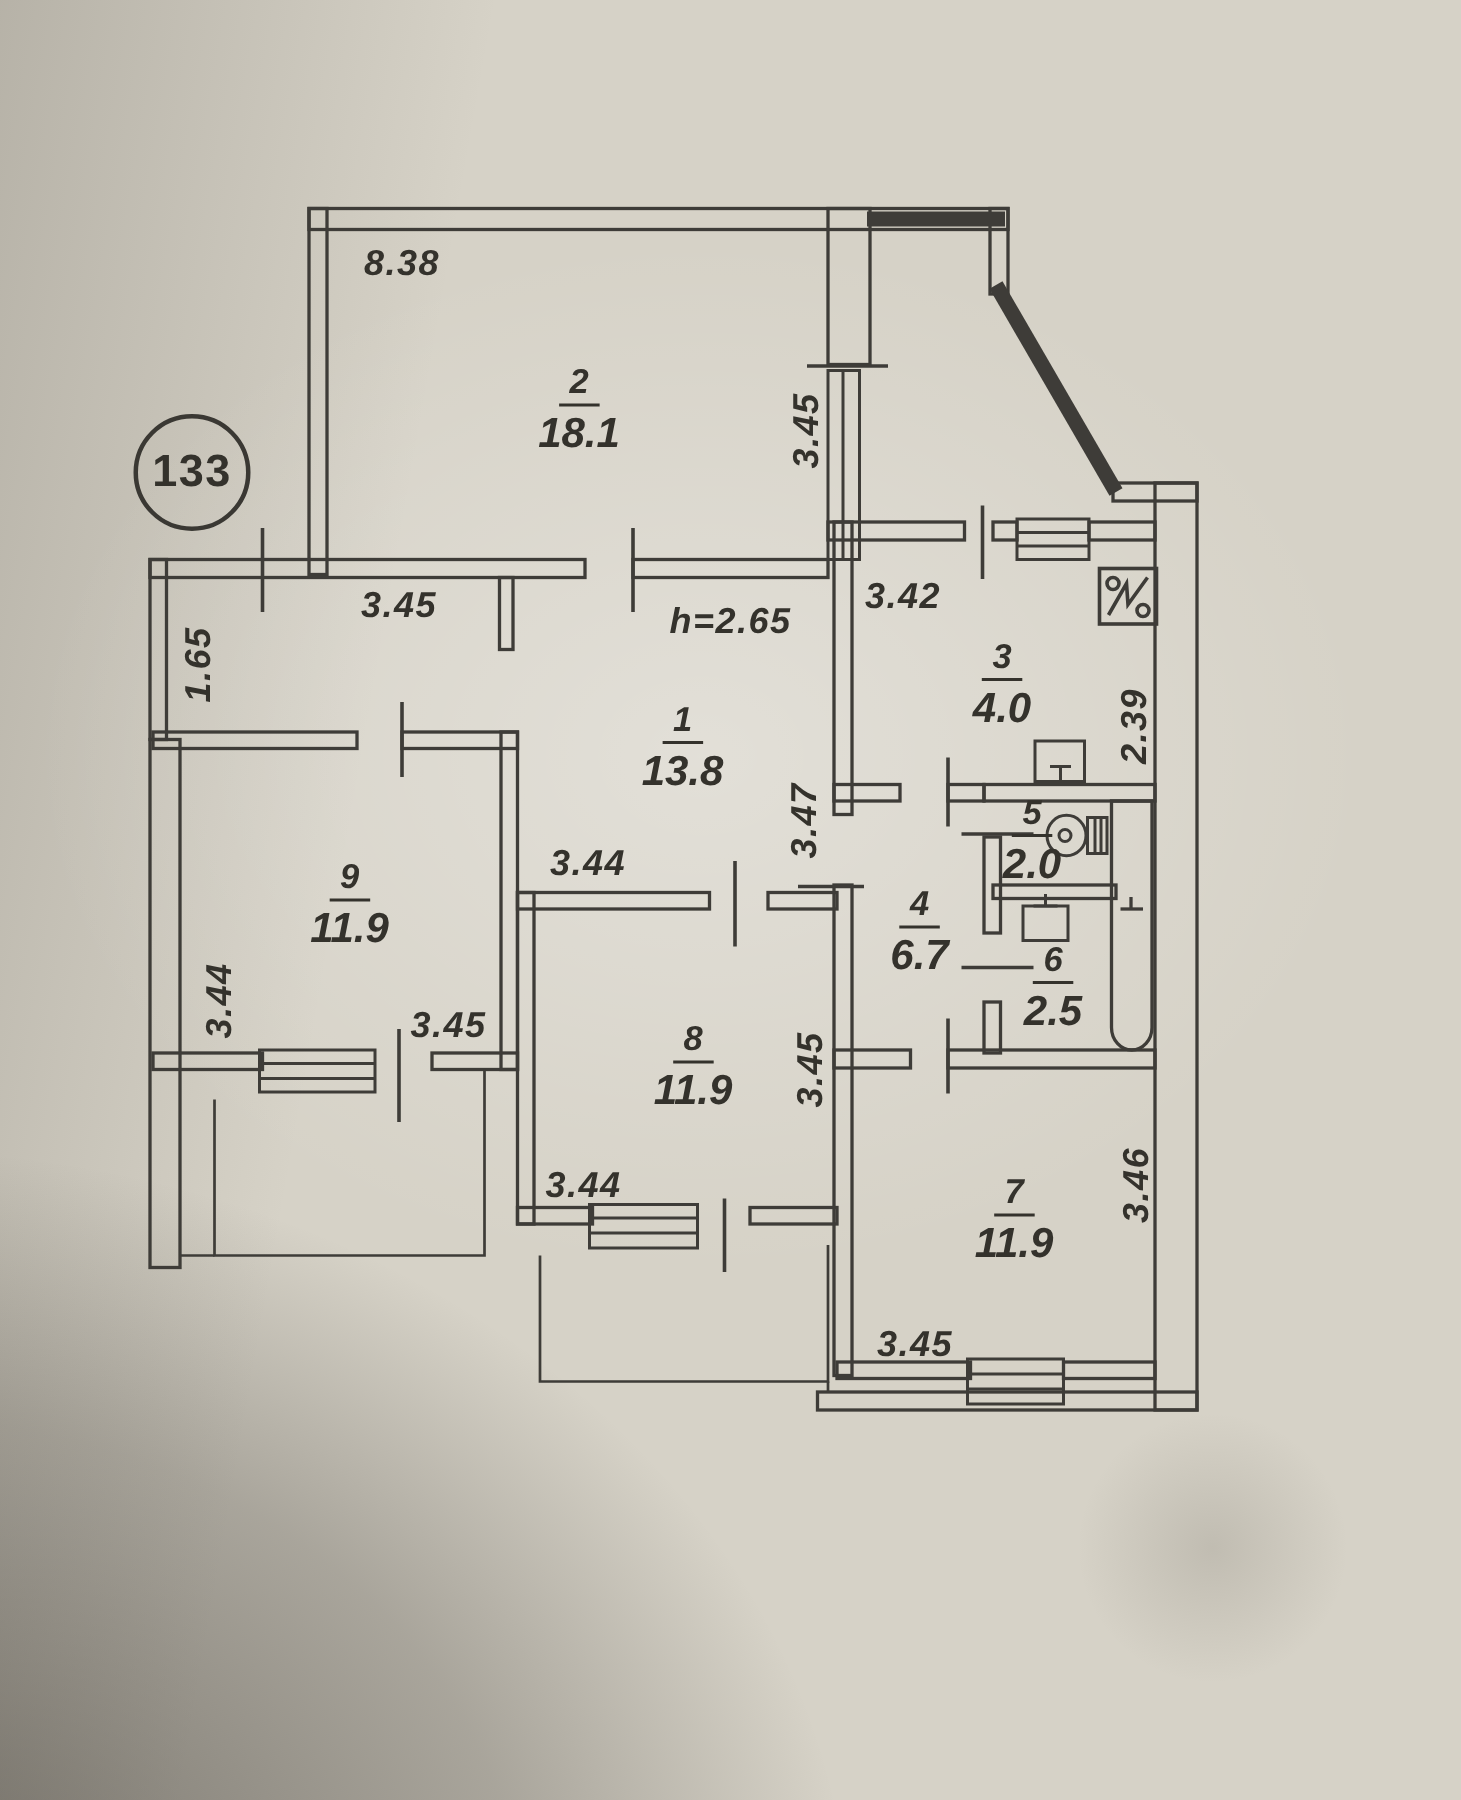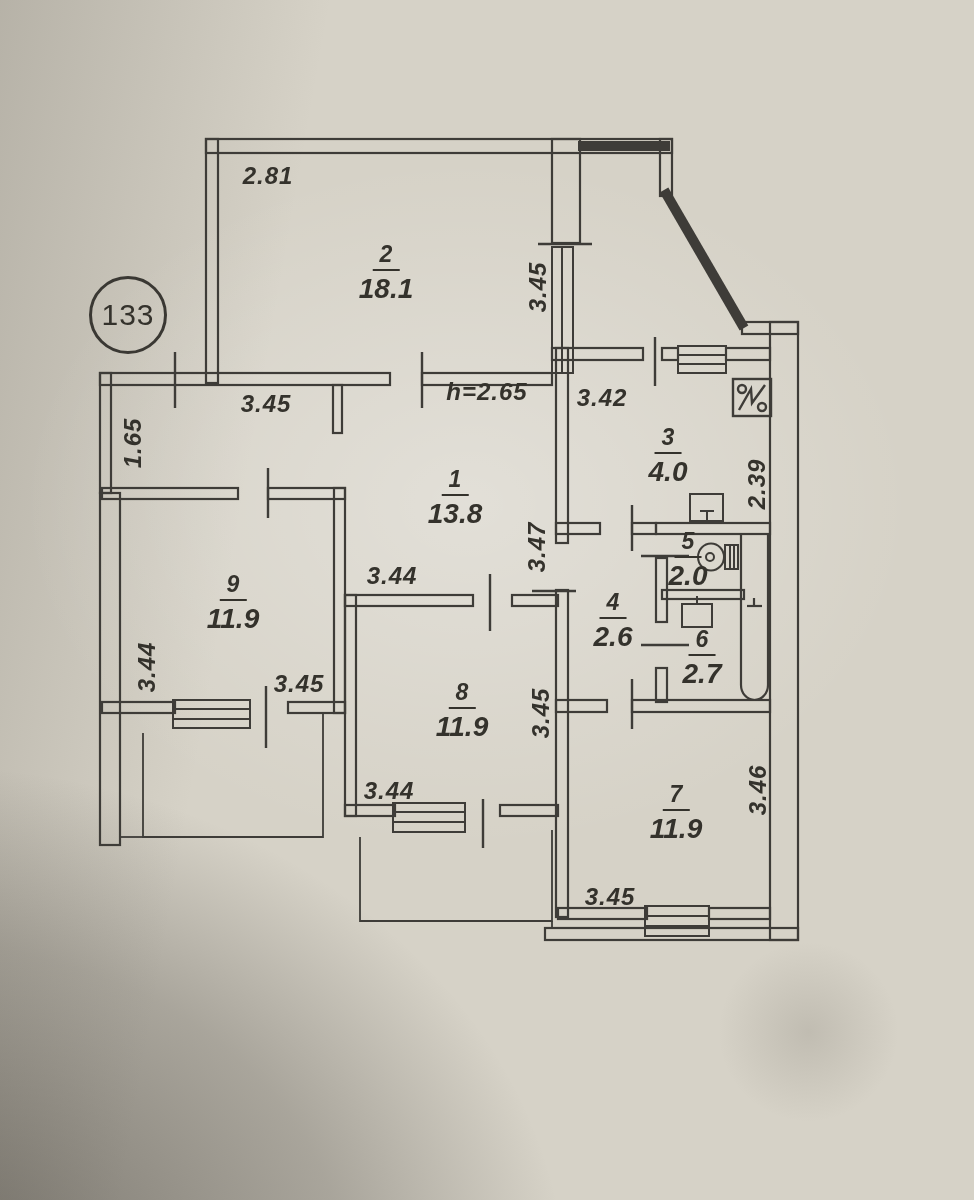--- a/index.html
+++ b/index.html
@@ -14,21 +14,21 @@
   svg{position:absolute;left:0;top:0;}
   .lbl{position:absolute;transform:translate(-50%,-50%);color:#34322c;font-style:italic;font-weight:bold;
        white-space:nowrap;text-align:center;line-height:1;}
   .dim{font-size:24px;letter-spacing:1px;}
   .v{transform:translate(-50%,-50%) rotate(-90deg);}
   .room .num{display:inline-block;font-size:23px;padding:0 7px 3px 7px;border-bottom:2.5px solid #34322c;margin-bottom:4px;}
   .room .area{font-size:28px;}
   #apt-badge{position:absolute;left:128px;top:315px;transform:translate(-50%,-50%);
     width:72px;height:72px;border:3px solid #3a3833;border-radius:50%;
     display:flex;align-items:center;justify-content:center;
-    font-size:30px;font-weight:normal;color:#34322c;letter-spacing:1px;}
+    font-size:30px;font-weight:bold;color:#34322c;letter-spacing:1px;}
   #watermark{position:absolute;left:490px;top:608px;transform:translate(-50%,-50%);
     text-align:center;pointer-events:none;}
   #watermark .brand{font-size:80px;font-weight:bold;letter-spacing:10px;color:rgba(255,255,255,0.52);line-height:1;}
   #watermark .tagline{font-size:37px;font-weight:300;letter-spacing:3px;color:rgba(255,255,255,0.46);line-height:1;margin-top:8px;}
 </style>
 </head>
 <body>
 
 <div id="photo">
 
@@ -170,41 +170,41 @@
     <span class="num">1</span><br>
     <span class="area">13.8</span></div>
   <div class="lbl room" style="left:386px;top:273px">
     <span class="num">2</span><br>
     <span class="area">18.1</span></div>
   <div class="lbl room" style="left:668px;top:456px">
     <span class="num">3</span><br>
     <span class="area">4.0</span></div>
   <div class="lbl room" style="left:613px;top:621px">
     <span class="num">4</span><br>
-    <span class="area">2.6</span></div>
+    <span class="area">6.7</span></div>
   <div class="lbl room" style="left:688px;top:560px">
     <span class="num">5</span><br>
     <span class="area">2.0</span></div>
   <div class="lbl room" style="left:702px;top:658px">
     <span class="num">6</span><br>
-    <span class="area">2.7</span></div>
+    <span class="area">2.5</span></div>
   <div class="lbl room" style="left:676px;top:813px">
     <span class="num">7</span><br>
     <span class="area">11.9</span></div>
   <div class="lbl room" style="left:462px;top:711px">
     <span class="num">8</span><br>
     <span class="area">11.9</span></div>
   <div class="lbl room" style="left:233px;top:603px">
     <span class="num">9</span><br>
     <span class="area">11.9</span></div>
 
-  <div class="lbl dim" style="left:268px;top:176px">2.81</div>
+  <div class="lbl dim" style="left:268px;top:176px">8.38</div>
   <div class="lbl dim v" style="left:538px;top:287px">3.45</div>
   <div class="lbl dim" style="left:266px;top:404px">3.45</div>
-  <div class="lbl dim" style="left:487px;top:392px">h=2.65</div>
+  <div class="lbl dim" style="left:487px;top:415px">h=2.65</div>
   <div class="lbl dim v" style="left:133px;top:443px">1.65</div>
   <div class="lbl dim" style="left:602px;top:398px">3.42</div>
   <div class="lbl dim v" style="left:757px;top:484px">2.39</div>
   <div class="lbl dim" style="left:392px;top:576px">3.44</div>
   <div class="lbl dim v" style="left:537px;top:547px">3.47</div>
   <div class="lbl dim v" style="left:147px;top:667px">3.44</div>
   <div class="lbl dim" style="left:299px;top:684px">3.45</div>
   <div class="lbl dim v" style="left:541px;top:713px">3.45</div>
   <div class="lbl dim" style="left:389px;top:791px">3.44</div>
   <div class="lbl dim v" style="left:758px;top:790px">3.46</div>

